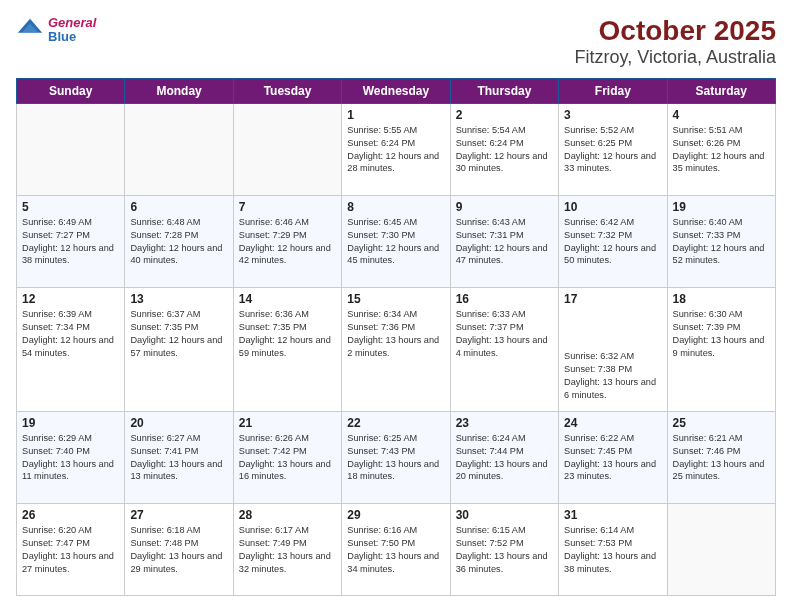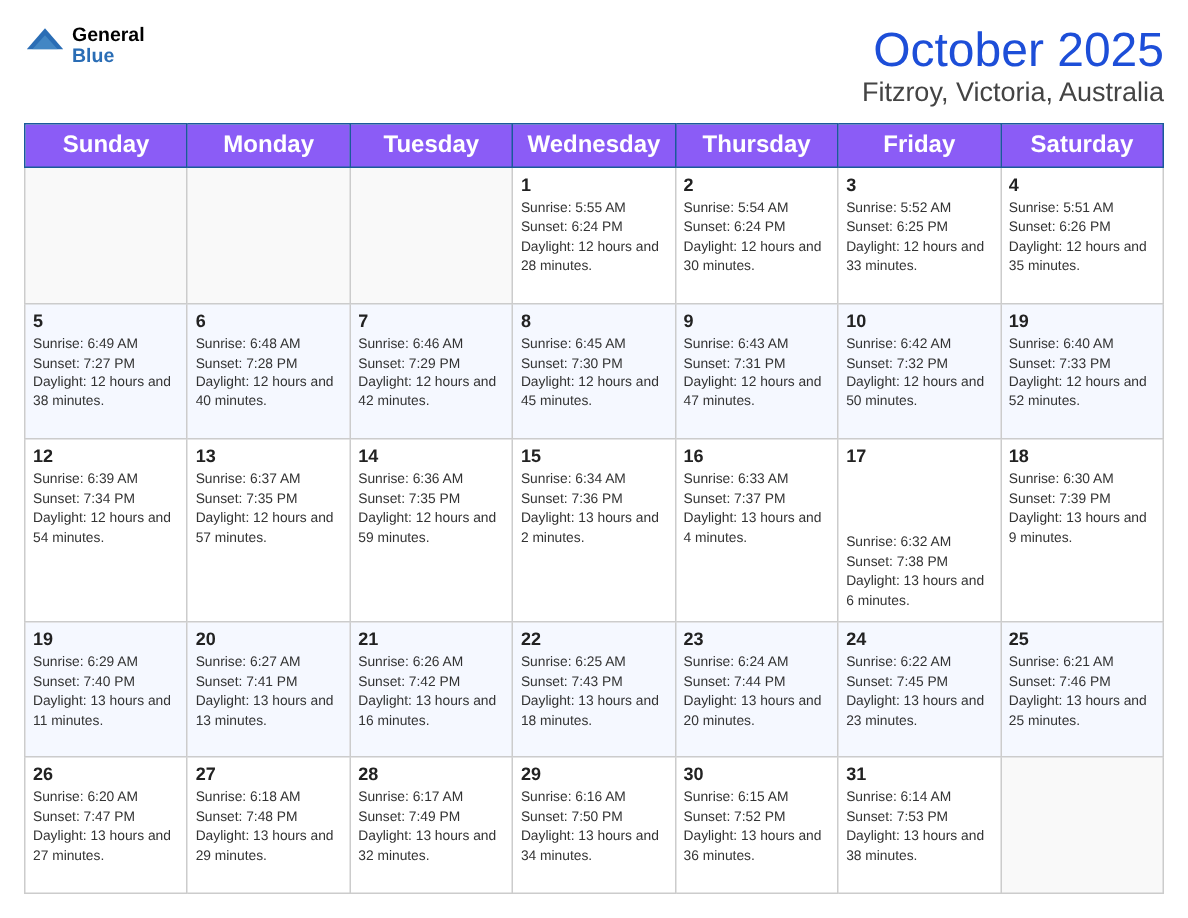--- a/index.html
+++ b/index.html
@@ -28,50 +28,50 @@
       align-items: center;
       gap: 4px;
     }
     .logo-text {
       display: flex;
       flex-direction: column;
       font-size: 13px;
       font-weight: bold;
       line-height: 1.1;
     }
-    .logo-text .general { color: #000000; }
+    .logo-text .general { color: #be185d; font-style: italic; }
     .logo-text .blue { color: #2a6db5; }
     .logo-icon {
       width: 28px;
       height: 28px;
     }
     .title-block {
       text-align: right;
     }
     .month-title {
-      font-size: 32px;
-      font-weight: normal;
-      color: #1d4ed8;
+      font-size: 28px;
+      font-weight: bold;
+      color: #7f1d1d;
       line-height: 1.1;
     }
     .subtitle {
       font-size: 18px;
       color: #444;
     }
     .calendar {
       flex: 1;
       border: 1px solid #ccc;
       border-collapse: collapse;
       width: 100%;
       table-layout: fixed;
     }
     .calendar th {
-      background-color: #8b5cf6;
+      background-color: #701a75;
       color: #fff;
-      font-size: 16px;
+      font-size: 12px;
       font-weight: bold;
       text-align: center;
       padding: 5px 2px;
       border: 1px solid #1a5a9a;
     }
     .calendar td {
       vertical-align: top;
       border: 1px solid #ccc;
       padding: 4px 5px;
       font-size: 9.5px;

